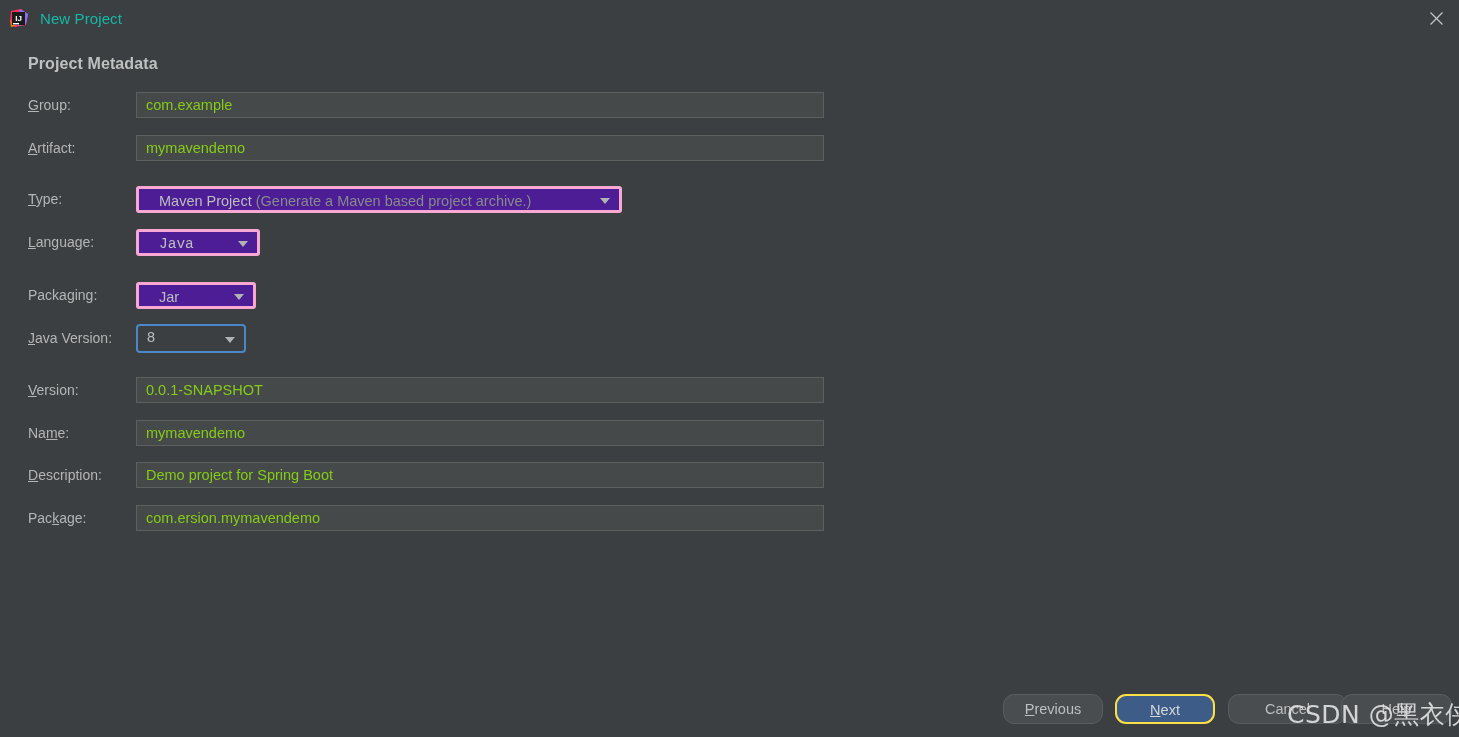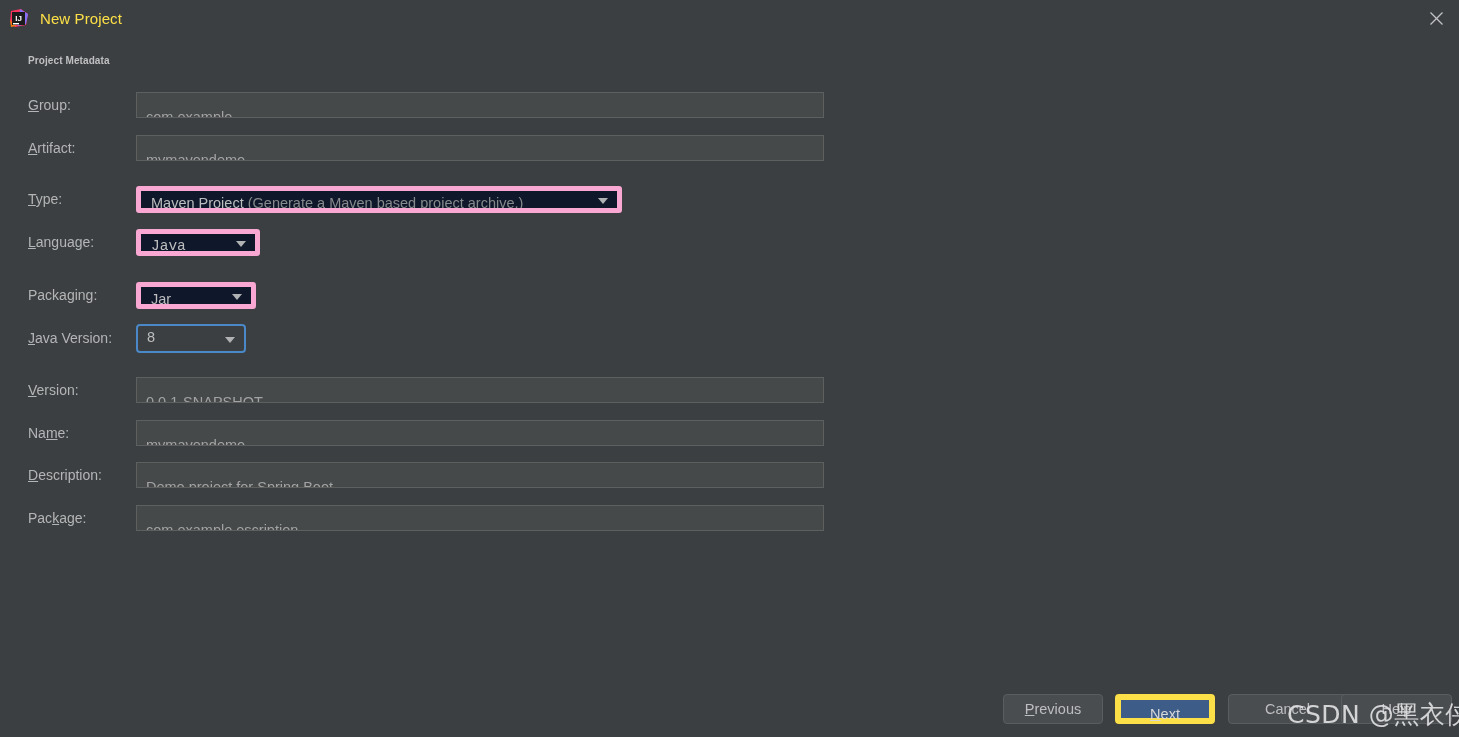--- a/index.html
+++ b/index.html
@@ -32,21 +32,21 @@
     margin-left: 9px;
     width: 20px;
     height: 20px;
     position: relative;
     flex: none;
   }
   .app-icon svg { display: block; }
   .title-text {
     margin-left: 11px;
     font-size: 15px;
-    color: #fde047;
+    color: #14b8a6;
     letter-spacing: 0.1px;
   }
   .close-btn {
     position: absolute;
     right: 0; top: 0;
     width: 46px;
     height: 36px;
     display: flex;
     align-items: center;
     justify-content: center;
@@ -57,21 +57,21 @@
   .content {
     position: absolute;
     left: 0; top: 36px;
     width: 1459px;
     height: 701px;
   }
   .section-title {
     position: absolute;
     left: 28px;
     top: 19px;
-    font-size: 10px;
+    font-size: 16px;
     font-weight: bold;
     color: #bfc0c1;
     letter-spacing: 0.1px;
   }
 
   .form {
     position: absolute;
     left: 0;
     top: 56px;
     width: 1459px;
@@ -95,43 +95,43 @@
 
   
   .tf {
     position: absolute;
     left: 136px;
     top: 0;
     height: 26px;
     box-sizing: border-box;
     background: #45494a;
     border: 1px solid #5e6060;
-    color: #a3a3a3;
+    color: #84cc16;
     font-size: 14.5px;
     line-height: 24px;
-    padding: 12px 0 0 9px;
+    padding: 0 0 0 9px;
     white-space: nowrap;
     overflow: hidden;
   }
   .tf.wide { width: 688px; }
 
   
   .cb {
     position: absolute;
     left: 136px;
     top: 0;
     height: 27px;
     box-sizing: border-box;
-    background: #0f172a;
-    border: 5px solid #f9a8d4;
+    background: #4c1d95;
+    border: 3px solid #f9a8d4;
     border-radius: 3px;
     color: #bcbdbe;
     font-size: 14.5px;
     line-height: 25px;
-    padding-left: 10px;
+    padding-left: 20px;
     white-space: nowrap;
     overflow: hidden;
   }
   .cb .hint { color: #878a8c; }
   .arrow {
     position: absolute;
     right: 9px;
     top: 50%;
     margin-top: -2px;
     width: 0; height: 0;
@@ -146,31 +146,31 @@
     padding-left: 9px;
     background: #3c3f41;
   }
 
   
   .btn {
     position: absolute;
     box-sizing: border-box;
     height: 30px;
     border: 1px solid #5a5d5f;
-    border-radius: 4px;
+    border-radius: 11px;
     background: #4a4d4f;
     color: #bdbec0;
     font-size: 14.5px;
     line-height: 28px;
     text-align: center;
   }
   .btn u { text-decoration: underline; text-underline-offset: 1px; }
   .btn.primary {
     background: #3d5c87;
-    border: 6px solid #fde047;
+    border: 2px solid #fde047;
     color: #d6d7d9;
   }
 
   
   .watermark {
     position: absolute;
     left: 1287px;
     top: 698px;
     font-size: 25px;
     color: #dfe0e1;
@@ -262,21 +262,21 @@
       <div class="tf wide">mymavendemo</div>
     </div>
 
     <div class="row" style="top:370px;">
       <div class="lbl"><u>D</u>escription:</div>
       <div class="tf wide">Demo project for Spring Boot</div>
     </div>
 
     <div class="row" style="top:413px;">
       <div class="lbl">Pac<u>k</u>age:</div>
-      <div class="tf wide">com.example.escription</div>
+      <div class="tf wide">com.ersion.mymavendemo</div>
     </div>
 
   </div>
 
   <div>
     <div class="btn" style="left:1003px; top:658px; width:100px;"><u>P</u>revious</div>
     <div class="btn primary" style="left:1115px; top:658px; width:100px;"><u>N</u>ext</div>
     <div class="btn" style="left:1228px; top:658px; width:119px;">Cancel</div>
     <div class="btn" style="left:1341px; top:658px; width:111px;">Help</div>
   </div>

